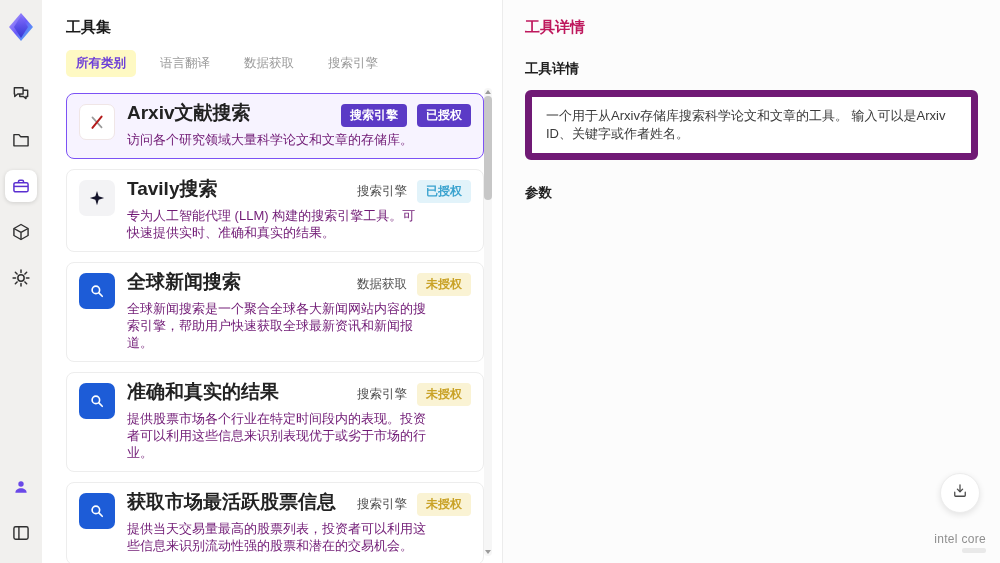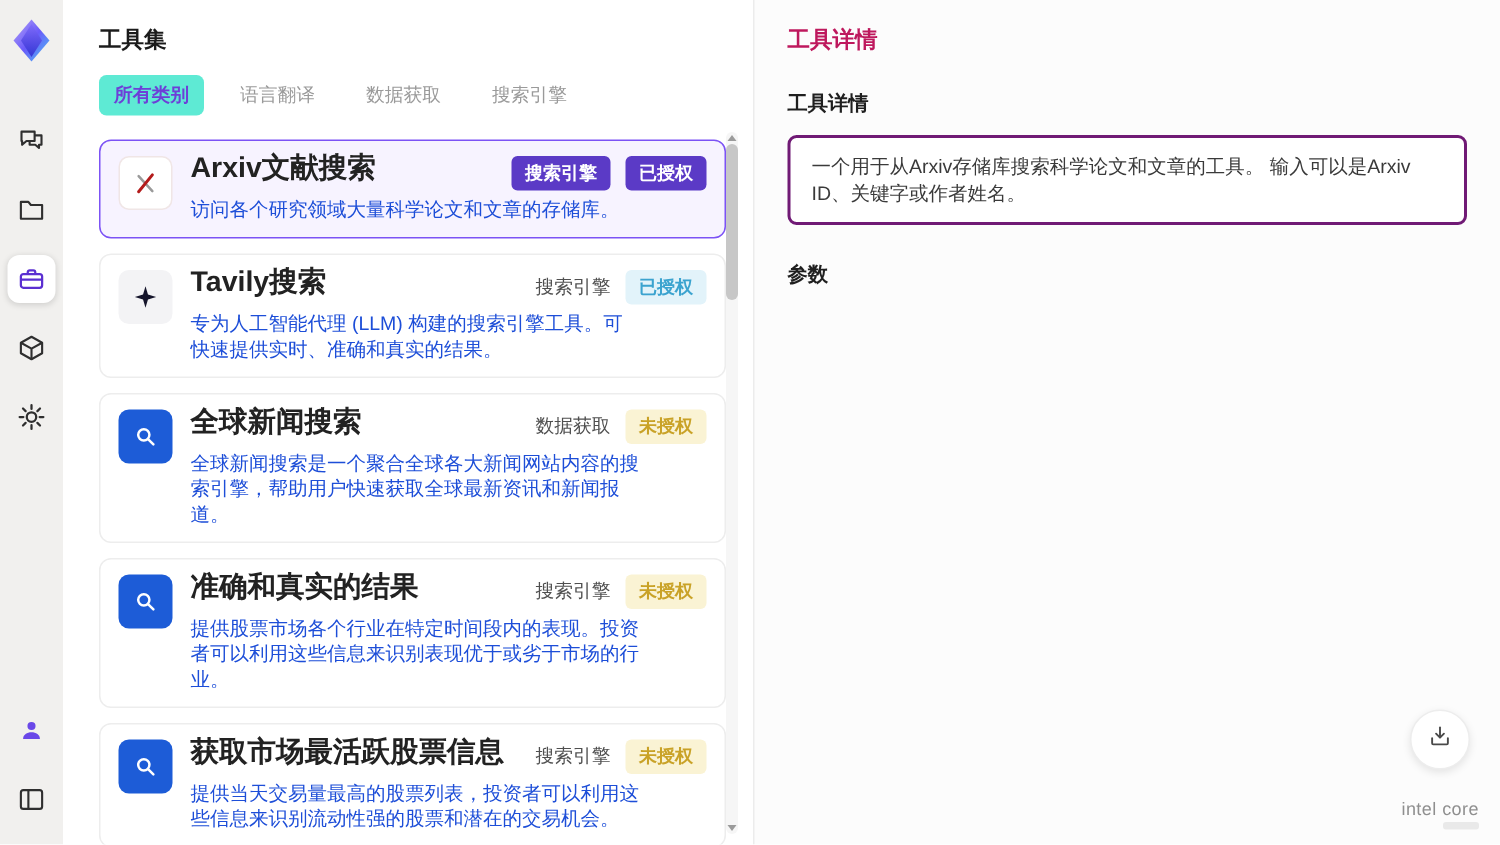--- a/index.html
+++ b/index.html
@@ -14,21 +14,21 @@
   .nav-icon { width:32px; height:32px; border-radius:8px; display:flex; align-items:center;
               justify-content:center; margin-bottom:14px; color:#2f2f2f; cursor:pointer; }
   .nav-icon.active { background:#fff; box-shadow:0 1px 4px rgba(0,0,0,.14); color:#5b2fd1; }
   .sidebar .spacer { flex:1; }
 
   
   .list-panel { width:460px; flex-shrink:0; padding:18px 0 0 24px; position:relative; height:563px; }
   .page-title { font-size:15px; font-weight:bold; color:#1b1b1b; line-height:18px; margin-bottom:14px; }
   .tabs { display:flex; align-items:center; gap:14px; margin-bottom:16px; }
   .tab { font-size:12.5px; color:#9a9a9a; padding:5px 10px; border-radius:5px; cursor:pointer; white-space:nowrap; }
-  .tab.active { background:#5eead4; color:#6d3fd8; font-weight:bold; }
+  .tab.active { background:#fef9c3; color:#6d3fd8; font-weight:bold; }
 
   .tool-list { width:418px; }
   .tool-card { display:flex; padding:10px 12px; border:1px solid #ededed; border-radius:8px;
                margin-bottom:10px; background:#fff; cursor:pointer; }
   .tool-card.selected { border:1.5px solid #7c52f5; background:#f7f3ff; }
   .tool-card:nth-child(1){ min-height:58px; } .tool-card:nth-child(2){ min-height:72px; }
   .tool-card:nth-child(3){ min-height:84px; } .tool-card:nth-child(4){ min-height:86px; }
   .tool-card:nth-child(5){ min-height:72px; } .tool-card:nth-child(6){ min-height:80px; }
 
   .tool-icon { width:36px; height:36px; border-radius:7px; display:flex; align-items:center;
@@ -39,38 +39,38 @@
 
   .tool-body { flex:1; min-width:0; }
   .tool-head { display:flex; align-items:flex-start; }
   .tool-name { flex:1; font-size:19px; font-weight:bold; color:#222; line-height:18px; }
   .tool-badges { display:flex; align-items:center; gap:10px; margin-left:8px; }
   .cat-plain { font-size:12.5px; color:#4f4f4f; white-space:nowrap; }
   .pill { font-size:12px; font-weight:600; padding:3px 9px; border-radius:4px; white-space:nowrap; }
   .pill.purple { background:#5b3ac6; color:#fff; }
   .pill.blue   { background:#e2f3fa; color:#3ba3cf; }
   .pill.yellow { background:#faf3d4; color:#c9a227; }
-  .tool-desc { width:300px; max-width:100%; font-size:13px; color:#1d4ed8; line-height:17px; margin-top:4px; }
+  .tool-desc { width:300px; max-width:100%; font-size:13px; color:#701a75; line-height:17px; margin-top:4px; }
 
   
   .vscroll { position:absolute; left:442px; top:88px; width:8px; height:468px;
              background:#f6f6f6; border-radius:4px; }
   .vscroll .thumb { position:absolute; top:8px; left:0; width:8px; height:104px;
                     background:#c7c7c7; border-radius:4px; cursor:pointer; }
   .arr { position:absolute; left:1px; width:0; height:0; border-left:3px solid transparent;
          border-right:3px solid transparent; }
   .arr.up { top:2px; border-bottom:4px solid #9b9b9b; }
   .arr.down { bottom:2px; border-top:4px solid #9b9b9b; }
 
   
   .detail-panel { flex:1; height:100%; border-left:1px solid #ececec; background:#fcfcfc;
                   padding:18px 22px; }
   .detail-title { font-size:15px; font-weight:bold; color:#be185d; line-height:18px; margin-bottom:24px; }
   .section-heading { font-size:13.5px; font-weight:bold; color:#1f1f1f; margin-bottom:12px; }
-  .intro-box { background:#fff; border:2px solid #701a75; border-radius:6px; padding:10px 14px;
+  .intro-box { background:#fff; border:7px solid #701a75; border-radius:6px; padding:10px 14px;
                font-size:13px; color:#3a3a3a; line-height:18px; margin-bottom:24px; }
   .param-box { background:#fff; border:1px solid #f0f0f0; border-radius:6px; padding:13px 16px;
                box-shadow:0 1px 2px rgba(0,0,0,.04); }
   .param-head { display:flex; align-items:baseline; gap:8px; margin-bottom:8px; }
   .param-name { font-size:13.5px; font-weight:bold; color:#1f1f1f; }
   .param-type { font-size:12px; color:#8f8f8f; }
   .param-required { font-size:12px; color:#e0527c; }
   .param-desc { font-size:13px; color:#4a4a4a; }
 
   

